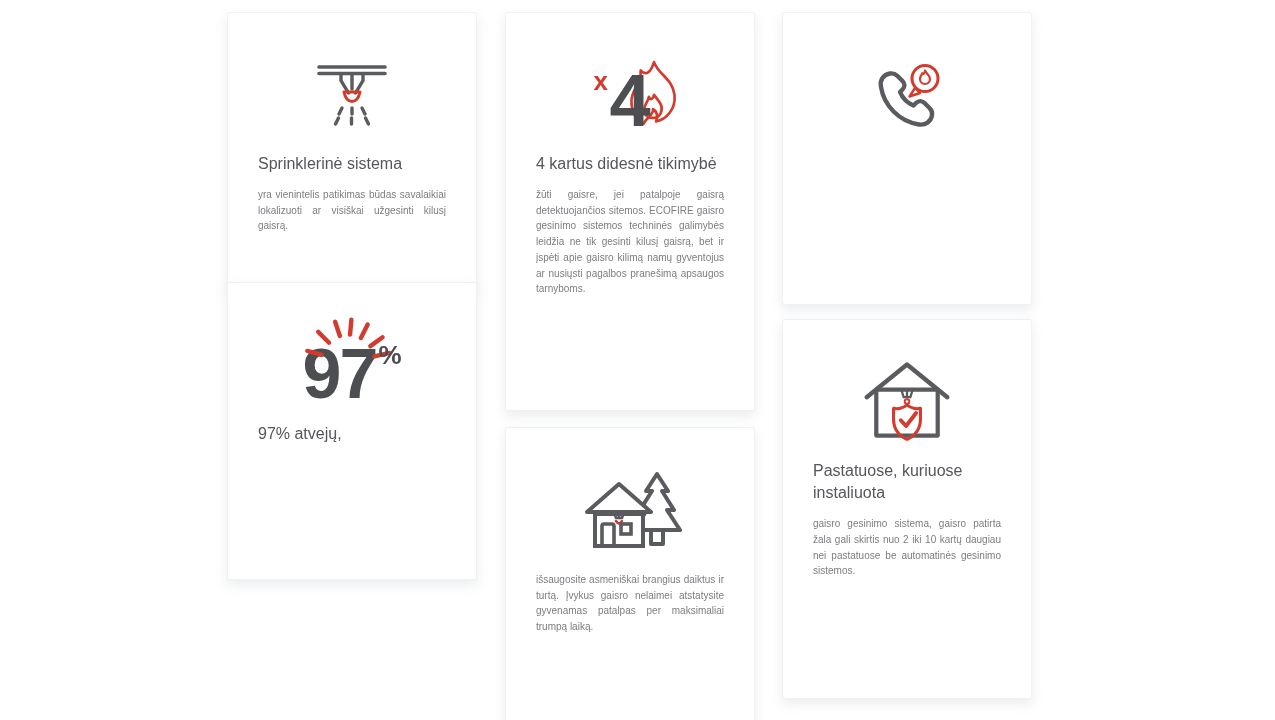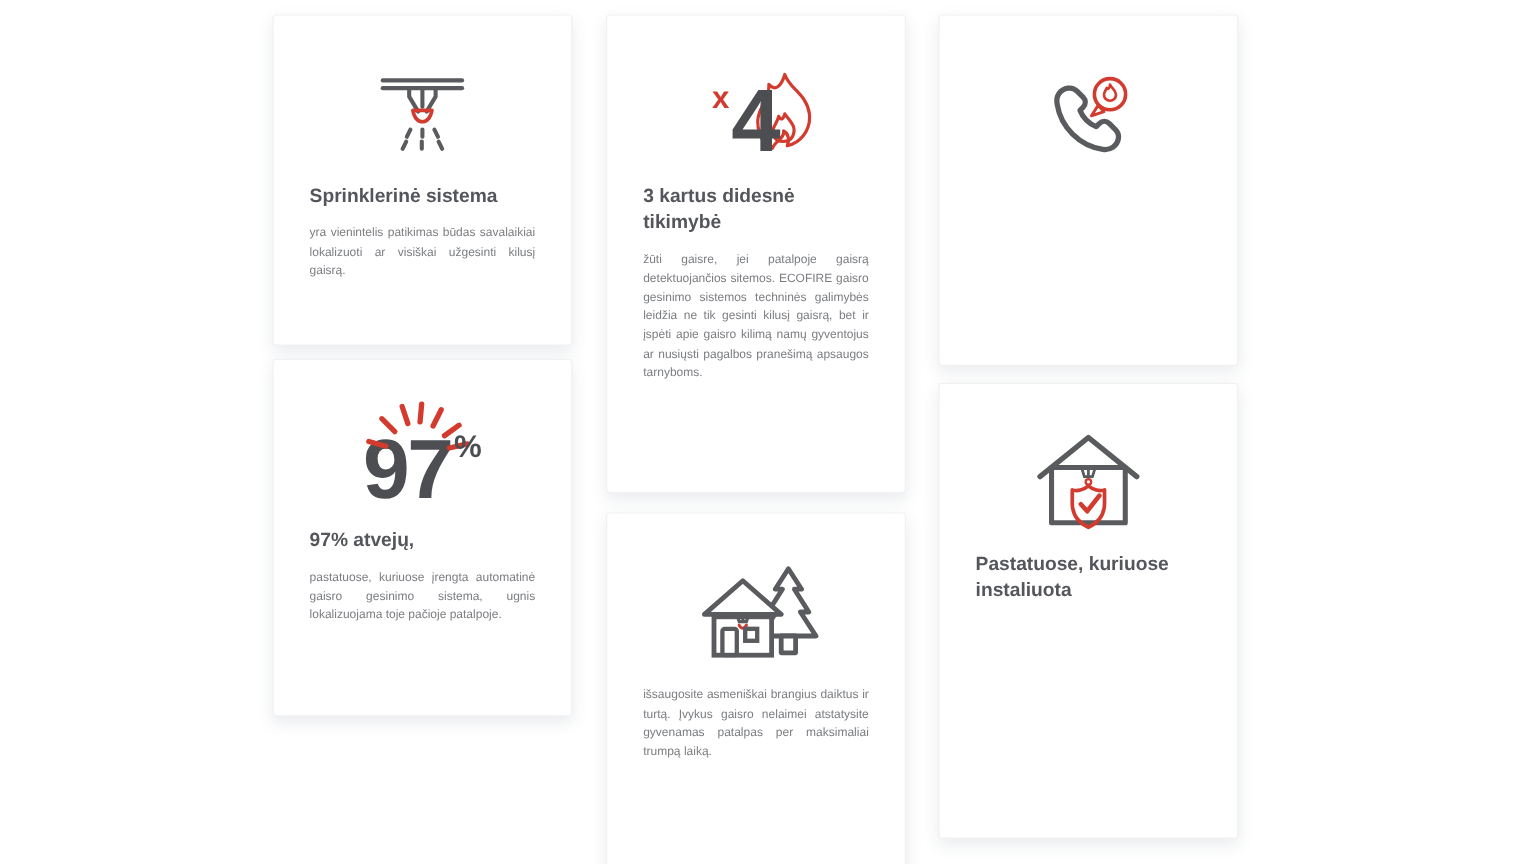--- a/index.html
+++ b/index.html
@@ -24,36 +24,36 @@
     box-sizing: border-box;
     background: #ffffff;
     border: 1px solid #f1f1f4;
     border-radius: 3px;
     box-shadow: 0 5px 12px rgba(125,135,150,0.16);
     padding: 0 30px;
   }
   #card-0 { left: 227px; top: 12px;  height: 276px; }
   #card-1 { left: 505px; top: 12px;  height: 399px; }
   #card-2 { left: 782px; top: 12px;  height: 293px; }
-  #card-3 { left: 227px; top: 299px; height: 298px; }
+  #card-3 { left: 227px; top: 282px; height: 298px; }
   #card-4 { left: 505px; top: 427px; height: 332px; }
   #card-5 { left: 782px; top: 319px; height: 380px; }
 
   .media {
     height: 96px;
     margin-top: 36px;
     display: flex;
     align-items: center;
     justify-content: center;
     overflow: visible;
   }
   .title {
     margin: 8px 0 0;
     font-size: 16px;
-    font-weight: 700;
+    font-weight: 400;
     color: #54565c;
     line-height: 1.38;
   }
   .body {
     margin: 12px 0 0;
     font-size: 10px;
     color: #7b7d81;
     line-height: 1.57;
     text-align: justify;
   }
@@ -152,21 +152,21 @@
         <svg class="flame" viewBox="0 0 60 80" fill="none">
           <g stroke="#d23b2e" stroke-width="2.6" stroke-linejoin="round" stroke-linecap="round">
             <path d="M30 2 C34 14 48 18 50 34 C51.5 48 42 58 32 60 C34 55 33 50 29 48 C30 54 22 56 20 62 C12 58 8 50 8 40 C8 28 18 24 17 10 C22 16 27 12 30 2 Z"></path>
             <path d="M30 34 C34 40 40 44 36.5 52 C33.5 58 24 58 21 52 C18.2 46 24 42 25 36 C27 40 29 38 30 34 Z"></path>
           </g>
         </svg>
         <span class="x">x</span>
         <span class="four">4</span>
       </div>
     </div>
-    <h3 class="title">3 kartus didesnė tikimybė</h3>
+    <h3 class="title">4 kartus didesnė tikimybė</h3>
     <p class="body">žūti gaisre, jei patalpoje gaisrą detektuojančios sitemos. ECOFIRE gaisro gesinimo sistemos techninės galimybės leidžia ne tik gesinti kilusį gaisrą, bet ir įspėti apie gaisro kilimą namų gyventojus ar nusiųsti pagalbos pranešimą apsaugos tarnyboms.</p>
   </div>
 
   <div class="card" id="card-2">
     <div class="media">
       <span>
         <svg width="76" height="66" viewBox="0 0 76 66" fill="none">
           <path d="M12 25 C10.5 18 14.5 12.5 21 11.5 C24 11 26.5 12 28.5 14 L33.5 19 C36 21.5 36 25 33.5 27.5 L31 30 C33.5 36 38.5 41 44.5 43.5 L47 41 C49.5 38.5 53 38.5 55.5 41 L60.5 46 C62.5 48 63.5 50.5 63 53.5 C62 59.5 56.5 63.5 50 62.5 C30.5 59.5 15 44 12 25 Z" stroke="#5a5b5e" stroke-width="4.4" stroke-linejoin="round" stroke-linecap="round"></path>
           <path d="M46 26 L40.5 34.5 L51 31 Z" fill="#ffffff" stroke="#d23b2e" stroke-width="2.4" stroke-linejoin="round"></path>
           <circle cx="56" cy="16.5" r="13" fill="#ffffff" stroke="#d23b2e" stroke-width="3"></circle>
@@ -187,21 +187,20 @@
             <path d="M93 30 L95 8"></path>
             <path d="M109 35 L119 15"></path>
             <path d="M123 47 L141 34"></path>
             <path d="M129 62 L151 57"></path>
           </g>
         </svg>
         <span class="num">97</span><span class="pct">%</span>
       </div>
     </div>
     <h3 class="title">97% atvejų,</h3>
-    <p class="body">pastatuose, kuriuose įrengta automatinė gaisro gesinimo sistema, ugnis lokalizuojama toje pačioje patalpoje.</p>
   </div>
 
   <div class="card" id="card-4">
     <div class="media">
       <span>
         <svg width="110" height="84" viewBox="0 0 110 84" fill="none">
           <g stroke="#5a5b5e" stroke-width="4" stroke-linejoin="round" fill="#ffffff">
             <path d="M82 6 L93 23 L87 23 L99 42 L92 42 L105 62 L59 62 L72 42 L65 42 L77 23 L71 23 Z"></path>
             <path d="M76 62 h12 v14 h-12 z"></path>
           </g>
@@ -230,15 +229,16 @@
             <path d="M44 32 L46.5 40 H53.5 L56 32"></path>
             <path d="M50 32 V40"></path>
           </g>
           <circle cx="50" cy="44.5" r="2.4" stroke="#d23b2e" stroke-width="2" fill="none"></circle>
           <path d="M50 48 C54 51.5 60 53 64 51.5 V63 C64 74 57.5 80.5 50 84 C42.5 80.5 36 74 36 63 V51.5 C40 53 46 51.5 50 48 Z" stroke="#d23b2e" stroke-width="3.2" fill="none" stroke-linejoin="round"></path>
           <path d="M43.5 64 L49 70 L59.5 56.5" stroke="#d23b2e" stroke-width="4" fill="none" stroke-linecap="round" stroke-linejoin="round"></path>
         </svg>
       </span>
     </div>
     <h3 class="title">Pastatuose, kuriuose instaliuota</h3>
+    <p class="body">gaisro gesinimo sistema, gaisro patirta žala gali skirtis nuo 2 iki 10 kartų daugiau nei pastatuose be automatinės gesinimo sistemos.</p>
   </div>
 
 </div>
 
 </body></html>

